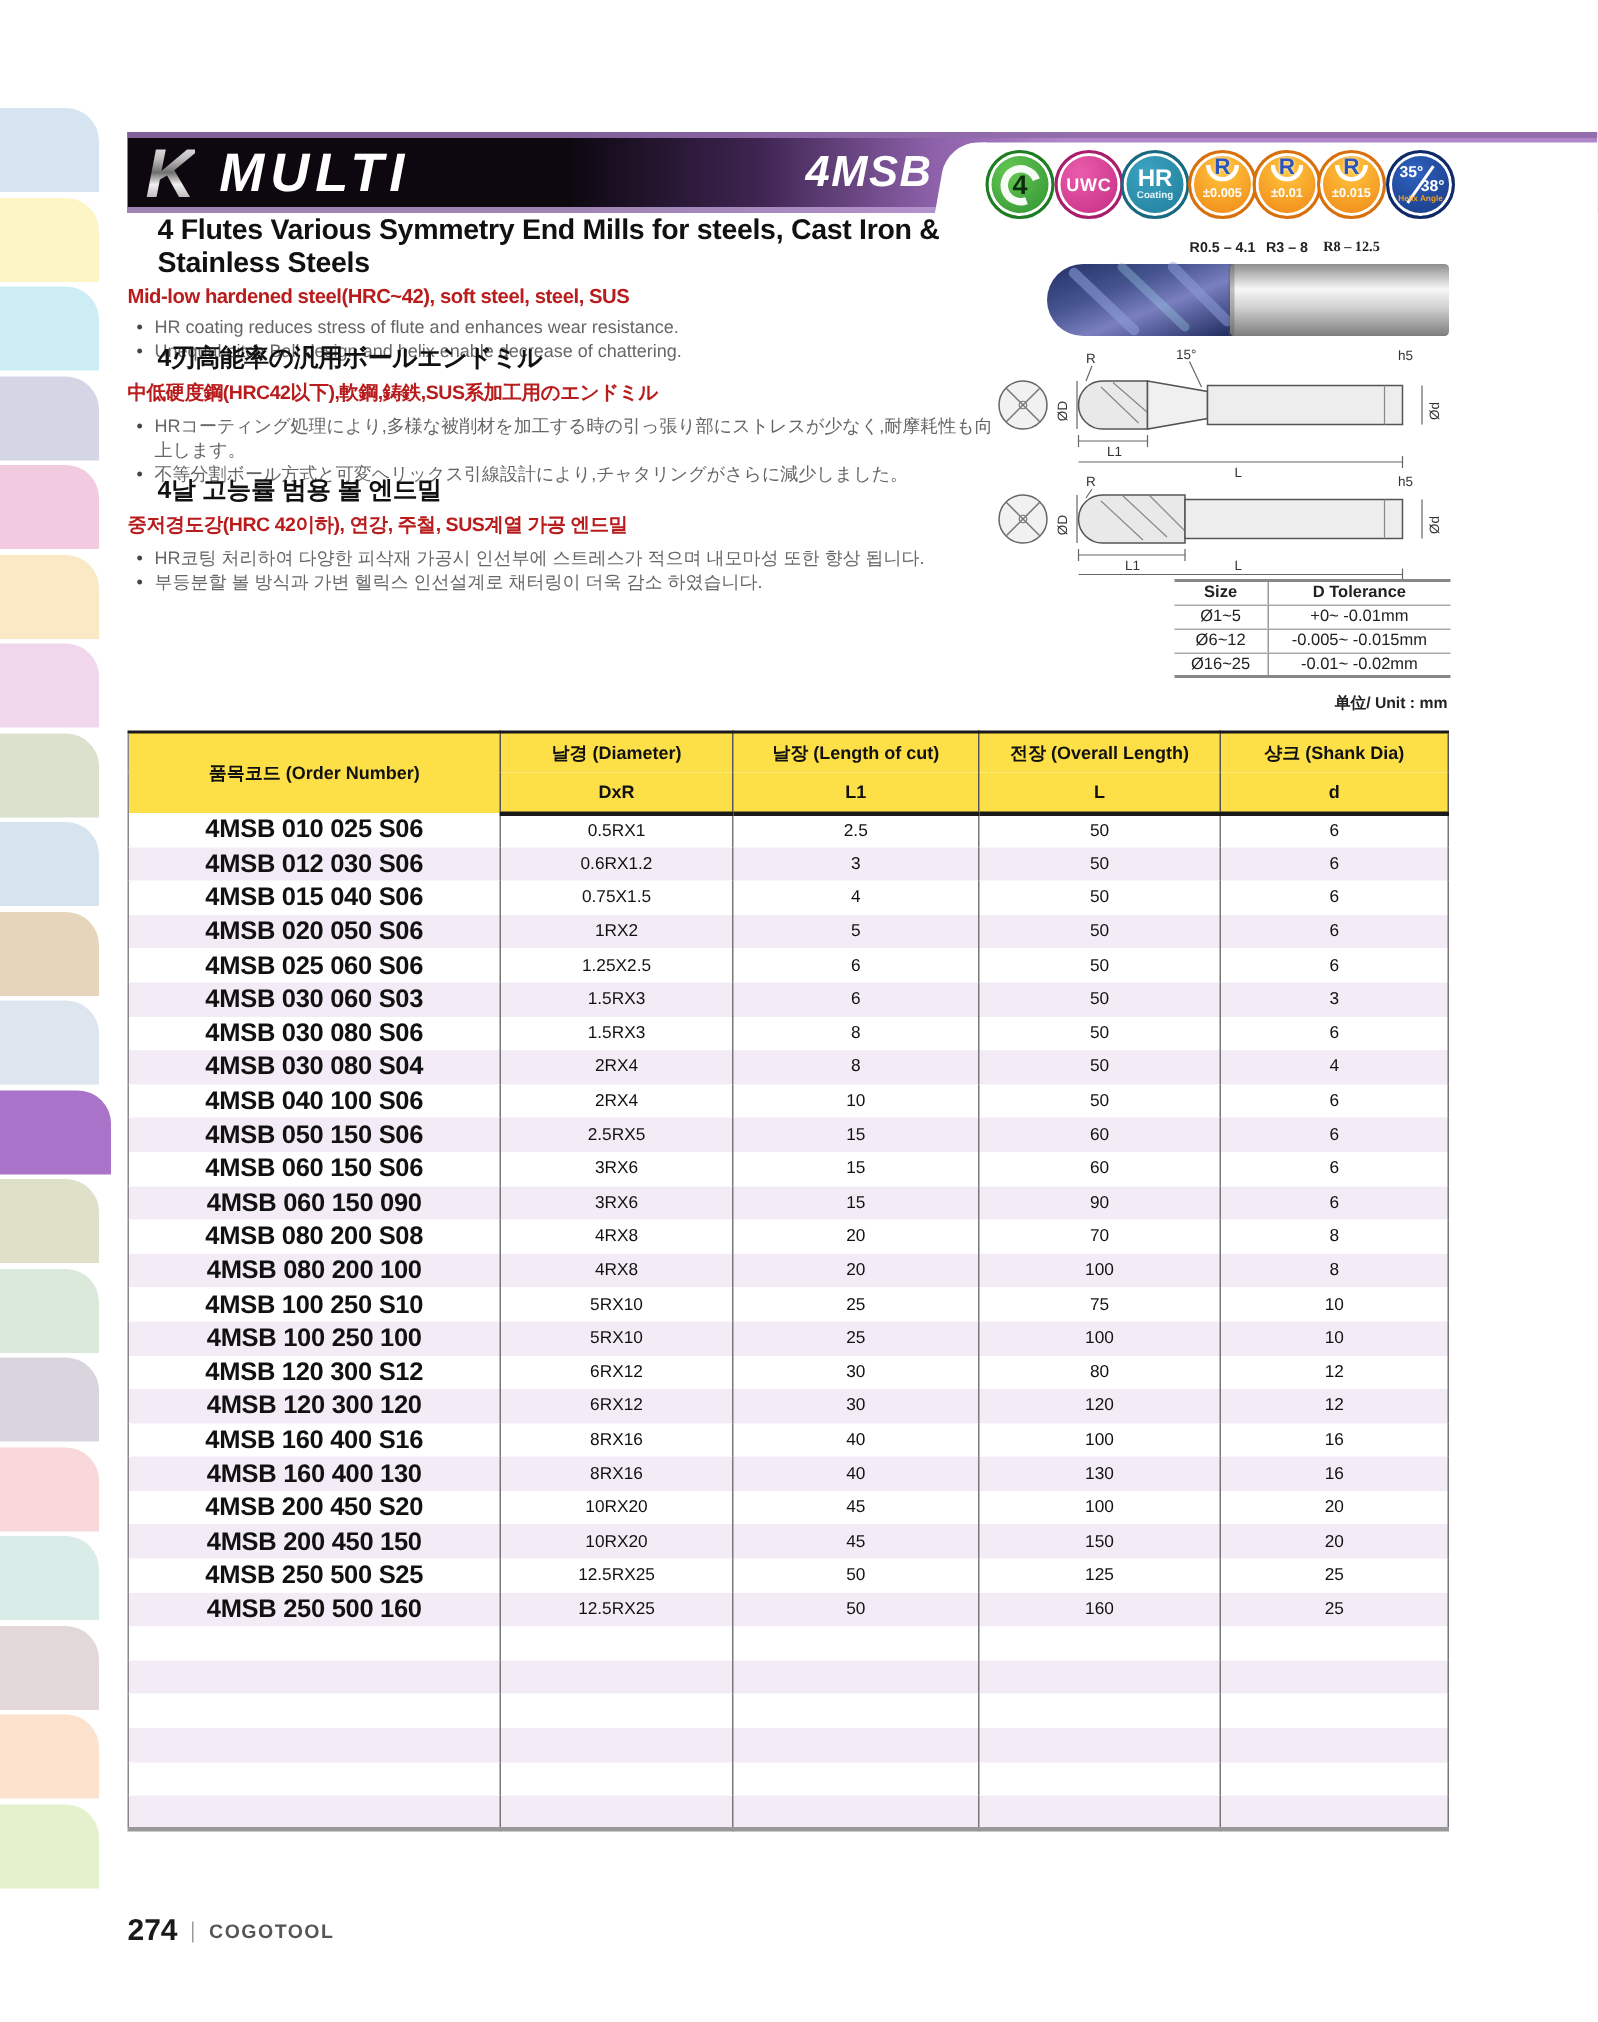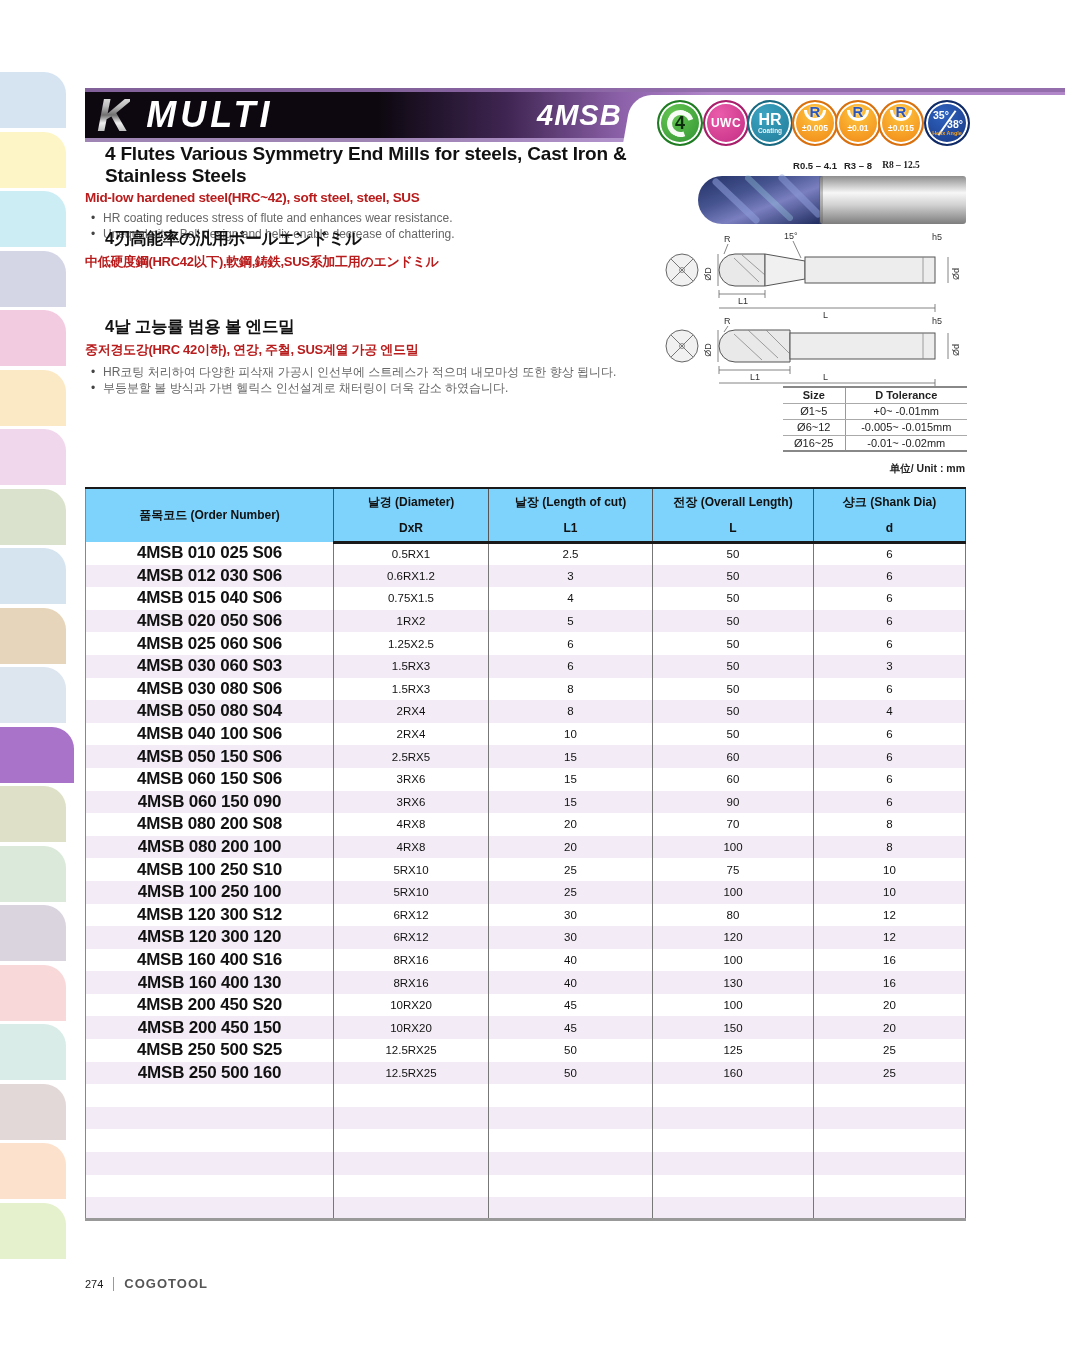--- a/index.html
+++ b/index.html
@@ -74,30 +74,30 @@
   .tol-table { position:absolute; left:783px; top:386px; width:184px; border-collapse:collapse;
                border-top:2px solid #888; border-bottom:2px solid #888; }
   .tol-table th, .tol-table td { height:16px; font-size:11px; text-align:center; border-bottom:1px solid #aaa; color:#222; }
   .tol-table th { font-weight:700; }
   .tol-table th:first-child, .tol-table td:first-child { width:62px; border-right:1px solid #999; }
   .unit-label { position:absolute; left:800px; top:462px; width:165px; text-align:right; font-size:10.5px; font-weight:700; color:#222; }
 
   
   .main-table { position:absolute; left:85px; top:487px; width:880px; border-collapse:collapse; table-layout:fixed;
                 border-top:2px solid #1a1a1a; border-bottom:3px solid #999; border-left:1px solid #888; }
-  .main-table th { background:#7dd3fc; font-size:12px; font-weight:700; color:#111; height:27px; border-right:1px solid #555; }
+  .main-table th { background:#fde047; font-size:12px; font-weight:700; color:#111; height:27px; border-right:1px solid #555; }
   .main-table thead tr:last-child th { border-bottom:3px solid #1a1a1a; }
   .main-table td { height:22.6px; text-align:center; font-size:11.5px; color:#111; border-right:1px solid #777; padding:0; }
   .main-table td.order { font-weight:700; font-size:17px; letter-spacing:-.2px; }
   .main-table tbody tr:nth-child(even) { background:#f3ecf6; }
   .col-order { width:248px; } .col-d { width:155px; } .col-l1 { width:164px; } .col-l { width:161px; } .col-sd { width:152px; }
 
   
   .footer { position:absolute; left:85px; top:1276px; display:flex; align-items:center; }
-  .page-num { font-size:11px; font-weight:400; color:#1a1a1a; }
+  .page-num { font-size:20px; font-weight:700; color:#1a1a1a; }
   .foot-div { width:1px; height:14px; background:#999; margin:0 10px; }
   .brand { font-size:13px; font-weight:700; color:#555; letter-spacing:1px; }
 </style>
 </head>
 <body>
 
 <div id="page">
 
   <div>
       <div class="side-tab" style="top: 72px; background: rgb(214, 228, 242);"></div>
@@ -172,20 +172,24 @@
     <div class="sub">Mid-low hardened steel(HRC~42), soft steel, steel, SUS</div>
     <ul>
       <li>HR coating reduces stress of flute and enhances wear resistance.</li>
       <li>Unequal pitch Ball design and helix enable decrease of chattering.</li>
     </ul>
   </div>
 
   <div class="intro intro-jp">
     <h1>4刃高能率の汎用ボールエンドミル</h1>
     <div class="sub">中低硬度鋼(HRC42以下),軟鋼,鋳鉄,SUS系加工用のエンドミル</div>
+    <ul>
+      <li>HRコーティング処理により,多様な被削材を加工する時の引っ張り部にストレスが少なく,耐摩耗性も向上します。</li>
+      <li>不等分割ボール方式と可変ヘリックス引線設計により,チャタリングがさらに減少しました。</li>
+    </ul>
   </div>
 
   <div class="intro intro-kr">
     <h1>4날 고능률 범용 볼 엔드밀</h1>
     <div class="sub">중저경도강(HRC 42이하), 연강, 주철, SUS계열 가공 엔드밀</div>
     <ul>
       <li>HR코팅 처리하여 다양한 피삭재 가공시 인선부에 스트레스가 적으며 내모마성 또한 향상 됩니다.</li>
       <li>부등분할 볼 방식과 가변 헬릭스 인선설계로 채터링이 더욱 감소 하였습니다.</li>
     </ul>
   </div>
@@ -354,21 +358,21 @@
           <td>3</td>
         </tr>
         <tr>
           <td class="order">4MSB 030 080 S06</td>
           <td>1.5RX3</td>
           <td>8</td>
           <td>50</td>
           <td>6</td>
         </tr>
         <tr>
-          <td class="order">4MSB 050 080 S04</td>
+          <td class="order">4MSB 030 080 S04</td>
           <td>2RX4</td>
           <td>8</td>
           <td>50</td>
           <td>4</td>
         </tr>
         <tr>
           <td class="order">4MSB 040 100 S06</td>
           <td>2RX4</td>
           <td>10</td>
           <td>50</td>

